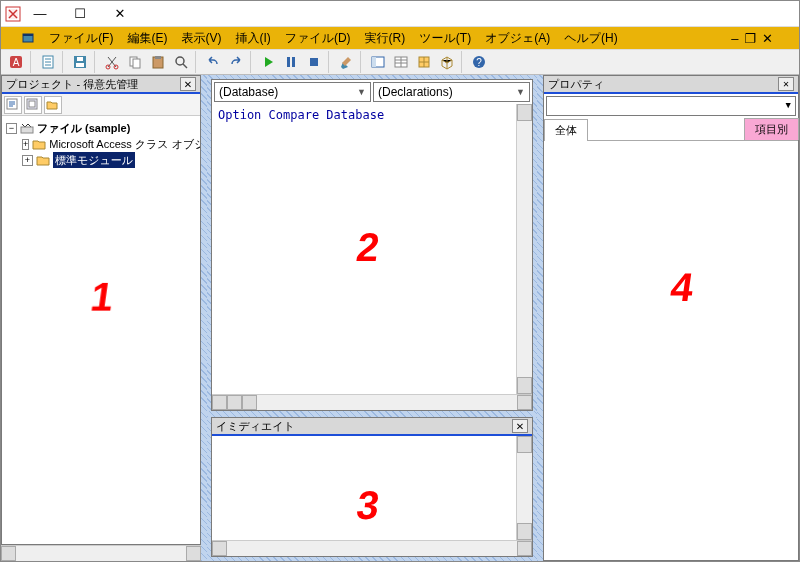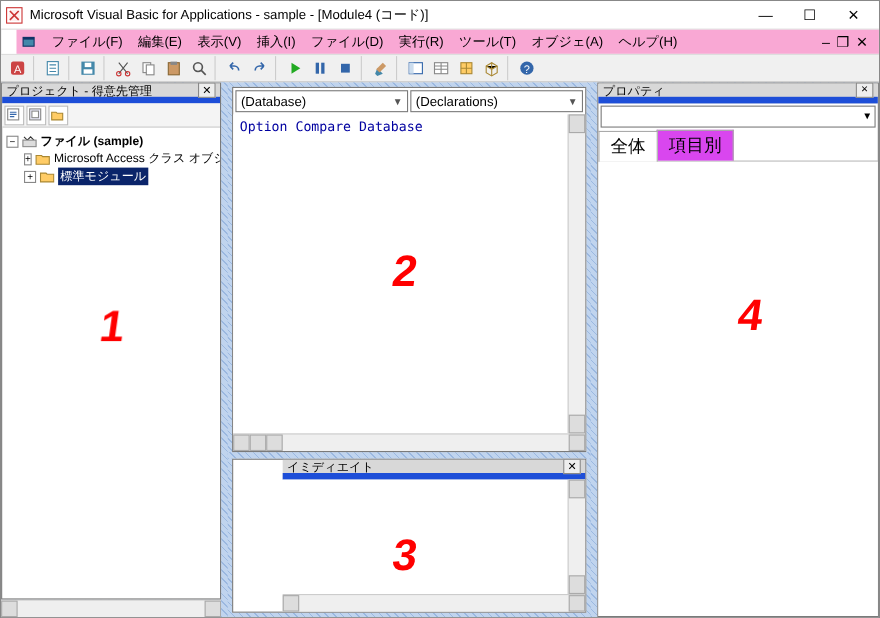--- a/index.html
+++ b/index.html
@@ -2,31 +2,31 @@
 <html><head>
 <meta charset="utf-8">
 <style>
 * { box-sizing: border-box; margin: 0; padding: 0; }
 body { font-family: "MS UI Gothic", "Meiryo", sans-serif; font-size: 11px; background: #fff; width: 800px; height: 562px; overflow: hidden; border: 1px solid #888; }
 .titlebar { height: 26px; display: flex; align-items: center; padding: 0 4px; background: #fff; border-bottom: 1px solid #ddd; }
 .app-icon { width: 16px; height: 16px; margin-right: 6px; display: inline-flex; align-items: center; justify-content: center; }
 .titlebar-text { flex: 1; font-size: 12px; color: #000; }
 .winbtn-group { display: flex; gap: 14px; margin-right: 6px; }
 .winbtn { width: 26px; height: 22px; display: flex; align-items: center; justify-content: center; font-size: 13px; color: #000; }
-.menubar { height: 22px; display: flex; align-items: center; padding: 0 4px; background: #f9a8d4; gap: 2px; margin-left: 14px; }
+.menubar { height: 22px; display: flex; align-items: center; padding: 0 20px; background: #eab308; gap: 2px; }
 .menubar .resize-icon { width: 16px; margin-right: 4px; }
 .menuitem { padding: 2px 6px; font-size: 12px; }
 .menubar-right { margin-left: auto; display: flex; gap: 6px; font-size: 13px; padding-right: 6px; }
 .toolbar { height: 26px; display: flex; align-items: center; gap: 1px; padding: 0 4px; background: #f0f0f0; border-top: 1px solid #ddd; border-bottom: 1px solid #bbb; }
 .tb-btn { width: 22px; height: 22px; display: flex; align-items: center; justify-content: center; border: 1px solid transparent; }
 .tb-sep { width: 4px; height: 22px; border-left: 1px solid #ccc; margin: 0 2px; }
 .client { display: flex; height: calc(100% - 26px - 22px - 26px); position: relative; }
 .hatch { background-color: #c0d4ee; background-image: repeating-linear-gradient(45deg, #9bb8e0 0 1px, transparent 1px 5px); }
 .pane { background: #fff; border: 1px solid #7a7a7a; display: flex; flex-direction: column; position: relative; }
-.pane-title { height: 18px; background: #d8d8d8; display: flex; align-items: center; padding: 0 4px; font-size: 11px; border-bottom: 6px solid #1d4ed8; }
+.pane-title { height: 18px; background: #d8d8d8; display: flex; align-items: center; padding: 0 4px; font-size: 11px; border-bottom: 2px solid #1d4ed8; }
 .pane-title .close { margin-left: auto; width: 16px; height: 14px; display: flex; align-items: center; justify-content: center; border: 1px solid #888; background: #eee; font-size: 10px; }
 .pane-toolbar { height: 22px; display: flex; gap: 2px; padding: 2px; border-bottom: 1px solid #ccc; background: #f4f4f4; }
 .pane-toolbar .btn { width: 18px; height: 18px; border: 1px solid #bbb; background: #fff; }
 .tree { padding: 4px 2px; font-size: 11px; line-height: 16px; overflow: auto; flex: 1; }
 .tree-row { white-space: nowrap; display: flex; align-items: center; }
 .tree-row .exp { width: 11px; height: 11px; border: 1px solid #888; display: inline-flex; align-items: center; justify-content: center; font-size: 9px; margin-right: 3px; }
 .tree-row .fold-icon { width: 14px; height: 12px; margin-right: 3px; display: inline-block; }
 .tree-row.selected span.label { background: #0a246a; color: #fff; padding: 0 2px; }
 .left-col { display: flex; flex-direction: column; }
 .mid-col { display: flex; flex-direction: column; }
@@ -38,40 +38,39 @@
 .combo .arrow { margin-left: auto; font-size: 9px; color: #555; }
 .code-body { flex: 1; display: flex; }
 .code-text { flex: 1; padding: 4px 6px; font-family: "Consolas", monospace; font-size: 12px; color: #0000a0; white-space: pre; background: #fff; }
 .scroll-v { width: 16px; background: #efefef; border-left: 1px solid #ccc; position: relative; }
 .scroll-v::before, .scroll-v::after { content: ""; position: absolute; left: 0; right: 0; height: 15px; background: #ddd; border: 1px solid #aaa; }
 .scroll-v::before { top: 0; } .scroll-v::after { bottom: 0; }
 .scroll-h { height: 16px; background: #efefef; border-top: 1px solid #ccc; display: flex; }
 .scroll-h .cap { width: 15px; background: #ddd; border: 1px solid #aaa; }
 .immediate-body { flex: 1; display: flex; }
 .immediate-text { flex: 1; background: #fff; }
-.prop-tabs { display: flex; font-size: 16px; border-bottom: 1px solid #aaa; }
-.prop-tabs .tab { padding: 3px 10px; border: 1px solid #aaa; border-bottom: none; background: #d946ef; margin-right: -1px; }
+.prop-tabs { display: flex; font-size: 11px; border-bottom: 1px solid #aaa; justify-content: space-between; }
+.prop-tabs .tab { padding: 3px 10px; border: 1px solid #aaa; border-bottom: none; background: #f9a8d4; margin-right: -1px; }
 .prop-tabs .tab.active { background: #fff; position: relative; top: 1px; }
 .prop-body { flex: 1; background: #fff; }
 .prop-combo { height: 20px; border: 1px solid #7a7a7a; margin: 2px; display: flex; align-items: center; padding: 0 4px; }
 .prop-combo .arrow { margin-left: auto; font-size: 9px; }
 .overlay-num { position: absolute; font-weight: 900; font-size: 40px; color: #f00; font-family: Arial, sans-serif; pointer-events: none; z-index: 50; }
 </style>
 </head>
 <body>
 
 <div class="titlebar">
   <span class="app-icon">
     <svg width="16" height="16">
         <rect x="1" y="1" width="14" height="14" fill="#fff" stroke="#c33"></rect>
         <path d="M3 3h10v10H3z" fill="#fee"></path>
         <path d="M4 4L12 12M12 4L4 12" stroke="#c33" stroke-width="1.5"></path>
       </svg>
   </span>
-  <span class="titlebar-text">Microsoft Visual Basic for Applications - sample - [Module4 (コード)]</span>
   <div class="winbtn-group">
     <div class="winbtn">—</div>
     <div class="winbtn">☐</div>
     <div class="winbtn">✕</div>
   </div>
 </div>
 
 <div class="menubar">
   <span class="resize-icon"><svg width="14" height="14">
         <rect x="2" y="4" width="10" height="8" fill="#48a" stroke="#136"></rect>
@@ -283,21 +282,21 @@
       </div>
       <div class="scroll-h">
         <div class="cap"></div>
         <div class="cap"></div>
         <div class="cap"></div>
           <div style="flex:1"></div>
           <div class="cap"></div>
       </div>
     </div>
     <div class="gutter-h hatch"></div>
-    <div class="pane" style="flex:1; margin:0 4px;padding-left:45px;">
+    <div class="pane" style="flex:1; margin:0 4px;">
       <div class="pane-title">
         <span>イミディエイト</span>
         <span class="close">✕</span>
       </div>
       <div class="immediate-body">
         <div class="immediate-text"></div>
         <div class="scroll-v"></div>
       </div>
       <div class="scroll-h">
           <div class="cap"></div>

